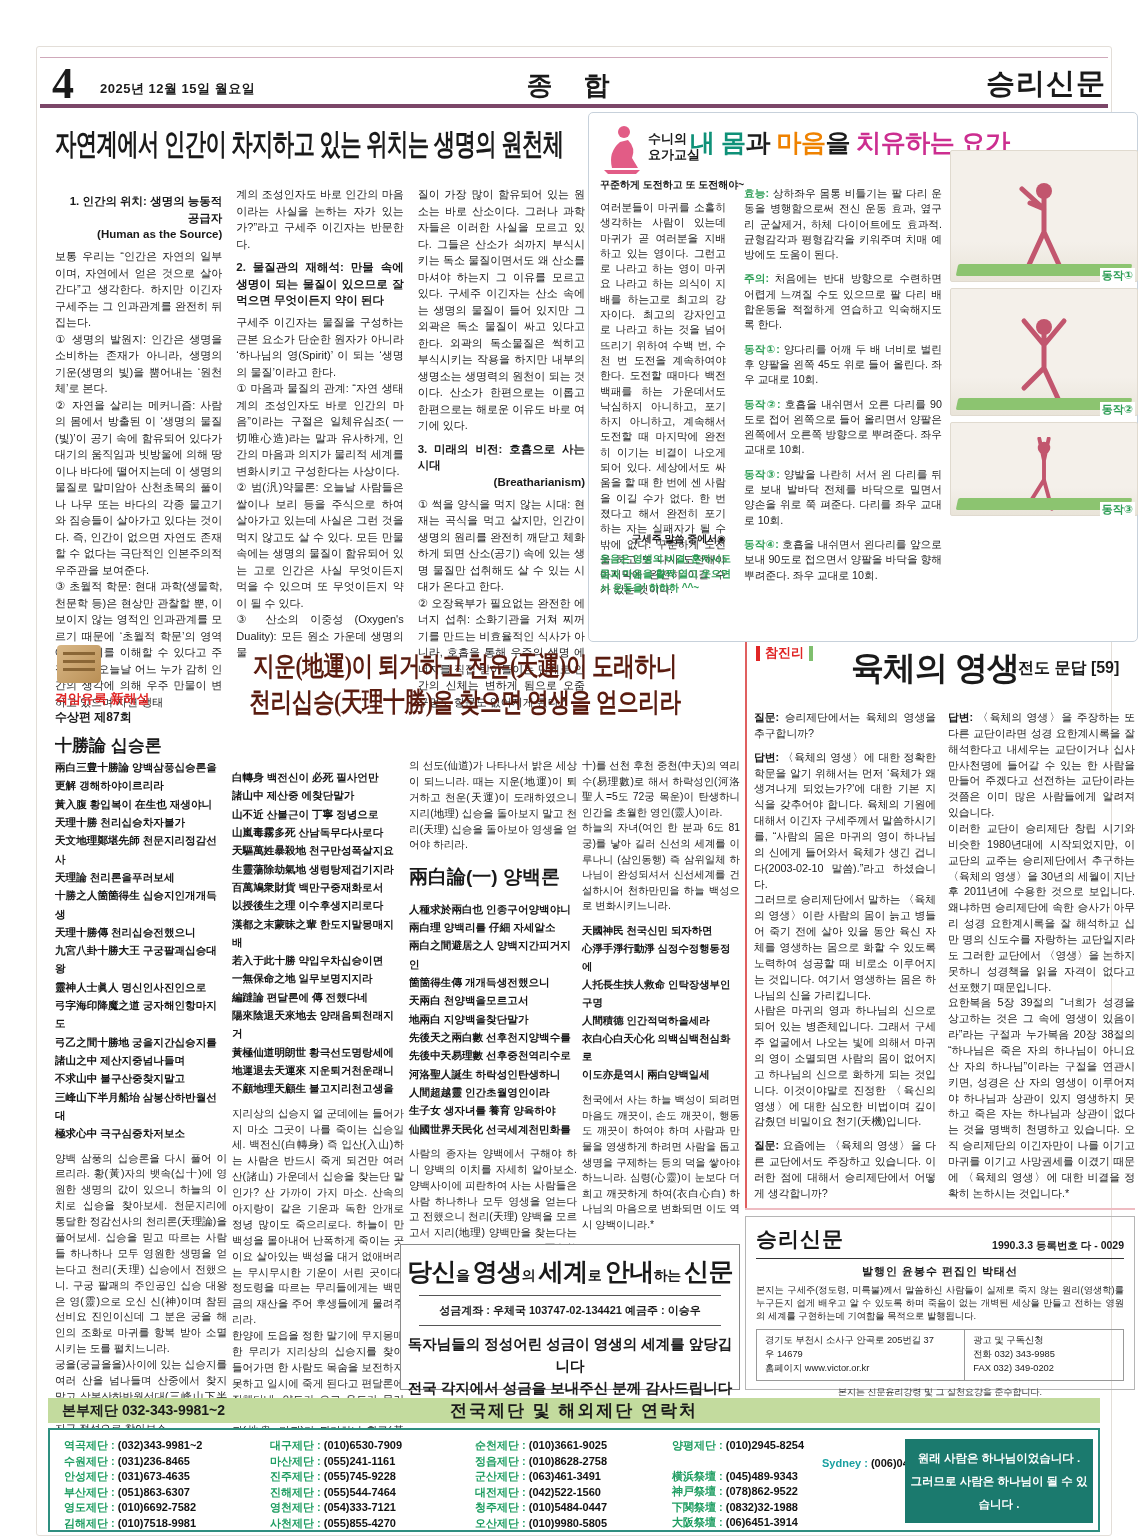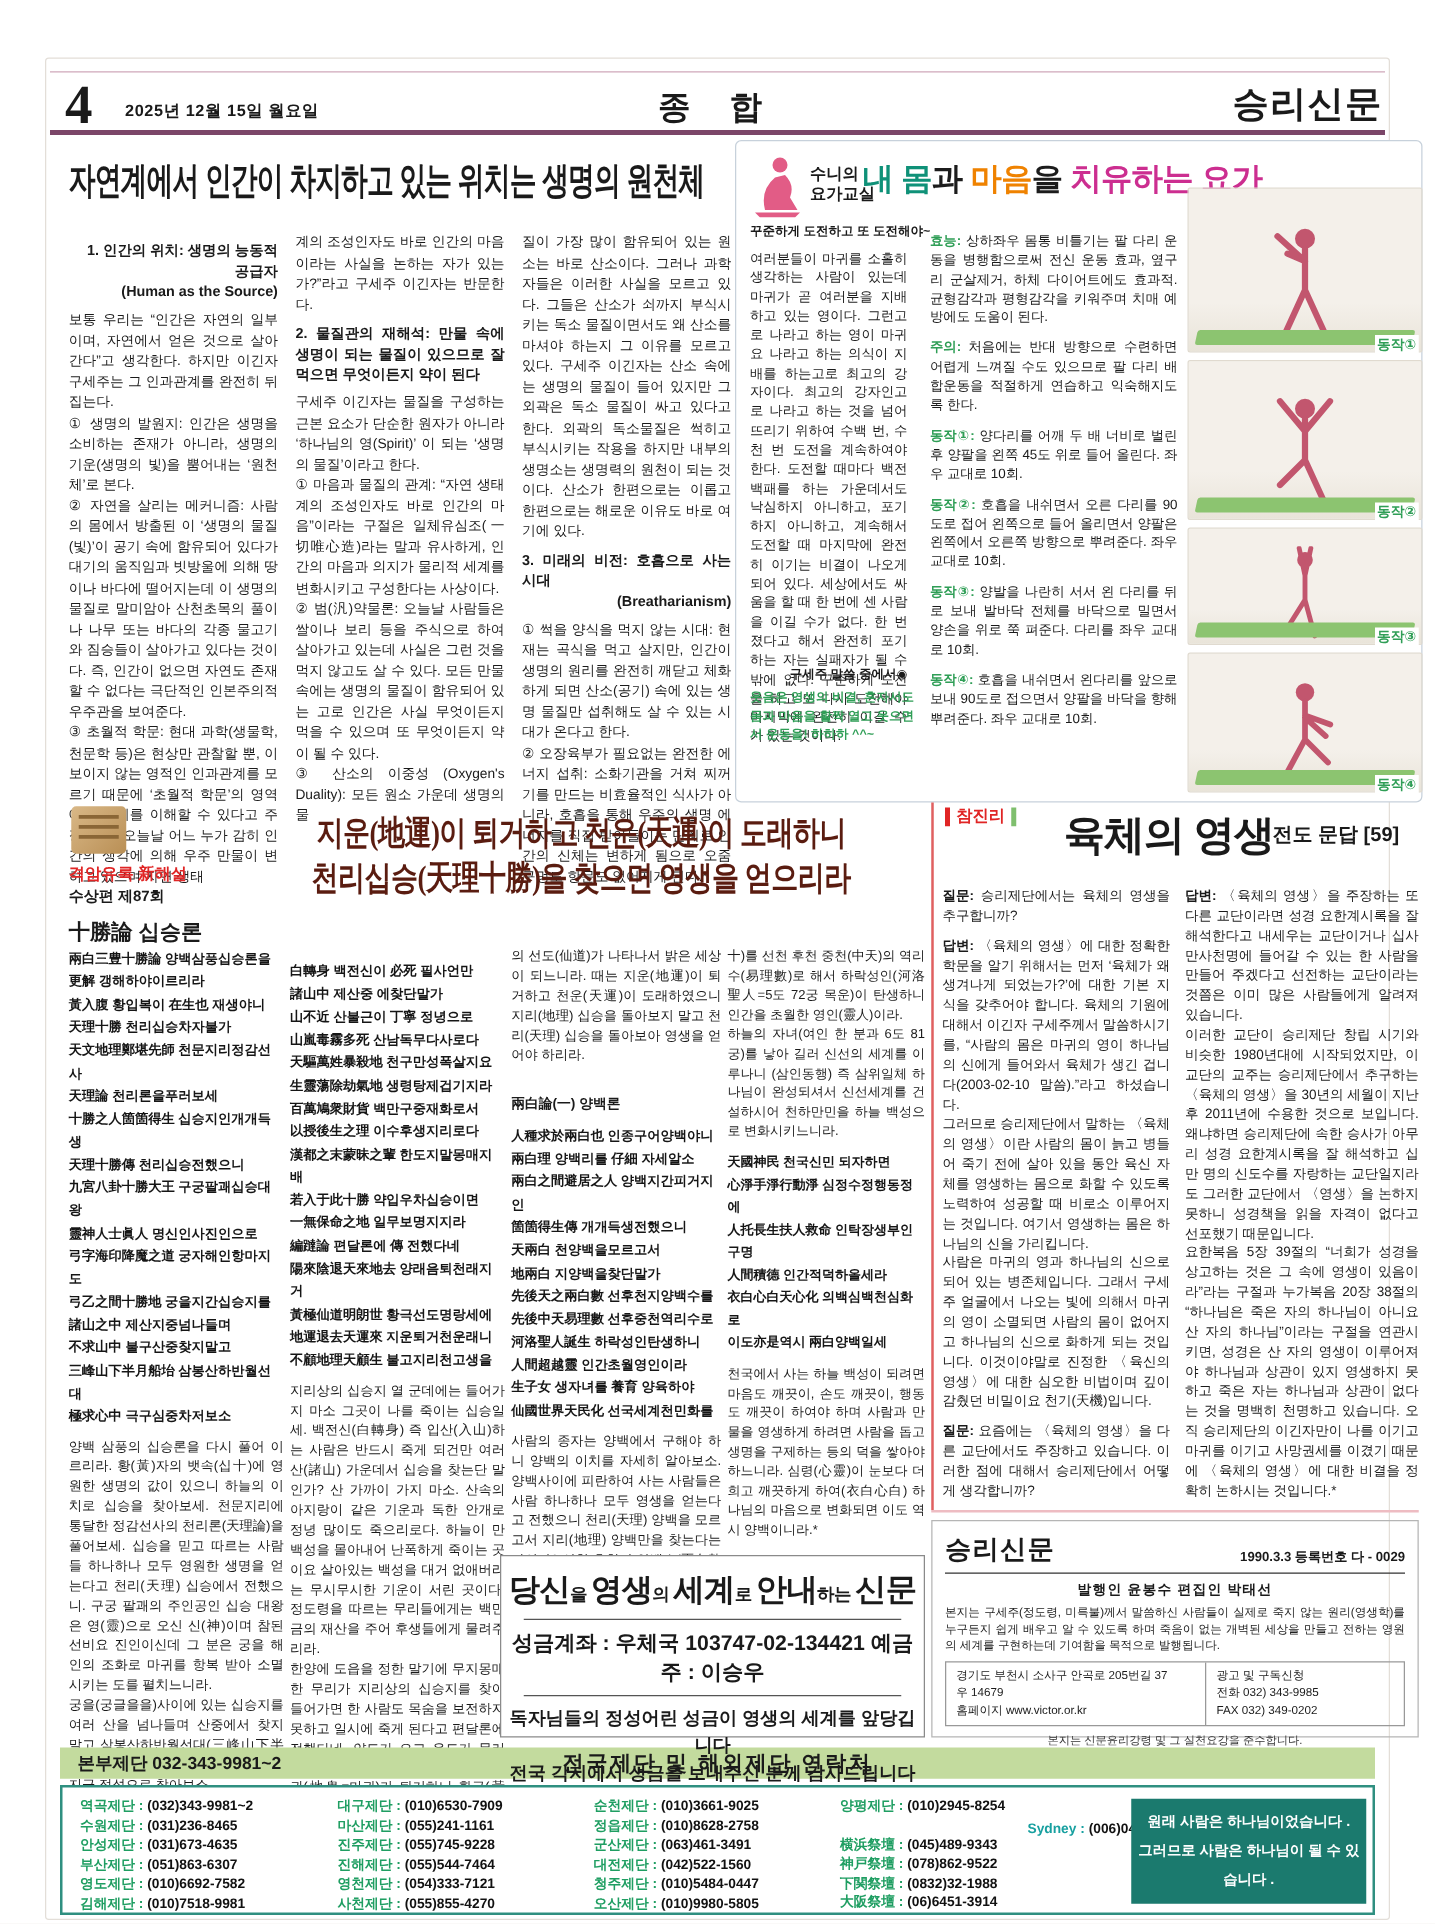--- a/index.html
+++ b/index.html
@@ -56,31 +56,31 @@
   .ghead{left:121px;top:648px;width:688px;text-align:center;transform:scaleX(.8);transform-origin:50% 0;
          font-family:"Liberation Serif","DejaVu Serif",serif;font-weight:700;font-size:27px;line-height:1.35;
          color:#5a1c10;letter-spacing:-.5px;}
   .gk{font-size:10.6px;line-height:1.5;}
   .gk .verse{font-weight:600;line-height:1.73;color:#151515;}
   .gc1{left:55px;top:758px;width:172px;}
   .gc2{left:232px;top:768px;width:172px;}
   .gc3{left:409px;top:758px;width:168px;}
   .gc4{left:582px;top:758px;width:158px;font-size:10.4px;}
   .gk p{margin:8px 0 0;}
-  .g3sub{font-size:11px;font-weight:800;margin:22px 0 8px;}
+  .g3sub{font-size:19px;font-weight:800;margin:10px 0 8px;}
   .gauthor{text-align:right;margin-top:10px;font-size:10.5px;line-height:1.55;}
   .gauthor .nm{font-weight:800;}
 
   
   .dbox{left:400px;top:1244px;width:340px;height:146px;background:#fff;border:1px solid #8a8a8a;z-index:5;
         text-align:center;padding-top:10px;box-sizing:border-box;}
   .dtitle{font-weight:800;letter-spacing:-.5px;}
   .dtitle .bg{font-size:25px;} .dtitle .sm{font-size:14px;}
   .dline{height:1px;background:#555;margin:7px 18px;}
-  .daccount{font-size:17px;font-weight:700;}
+  .daccount{font-size:11px;font-weight:700;}
   .dmsg{font-size:14.5px;font-weight:800;line-height:1.5;margin-top:8px;}
 
   
   .jdiv{left:745px;top:642px;width:2px;height:566px;background:#e06060;}
   .jtag{left:756px;top:644px;font-size:13px;font-weight:800;color:#e02525;display:flex;align-items:center;gap:5px;}
   .jtag .rb{display:inline-block;width:4px;height:15px;background:#e02525;}
   .jtag .gb{display:inline-block;width:4px;height:15px;background:#7fbf6e;}
   .jtitle{left:830px;top:646px;width:210px;text-align:center;font-size:33px;font-weight:800;letter-spacing:-1px;}
   .jsub{left:1018px;top:658px;font-size:16px;font-weight:800;}
   .qa{font-size:10.8px;line-height:1.47;}
@@ -208,28 +208,20 @@
       </svg>
       <span class="plabel">동작②</span>
     </div>
     <div class="photo" style="height:92px">
       <div class="mat"></div>
       <svg width="60" height="78" viewBox="0 0 60 100" stroke="#c2566e" stroke-width="5" fill="none" stroke-linecap="round">
         <circle cx="30" cy="14" r="8" fill="#c2566e" stroke="none"></circle>
         <path d="M30 22 L30 55 M30 30 L24 2 M30 30 L36 2 M30 55 L8 90 M30 55 L40 92"></path>
       </svg>
       <span class="plabel">동작③</span>
-    </div>
-    <div class="photo" style="height:110px">
-      <div class="mat"></div>
-      <svg width="60" height="92" viewBox="0 0 60 100" stroke="#c2566e" stroke-width="5" fill="none" stroke-linecap="round">
-        <circle cx="30" cy="14" r="8" fill="#c2566e" stroke="none"></circle>
-        <path d="M30 22 L30 55 M30 34 L52 42 M30 36 L48 52 M30 55 L10 92 M30 55 L50 75"></path>
-      </svg>
-      <span class="plabel">동작④</span>
     </div>
   </div>
 
   <div class="abs scroll-ic"></div>
   <div class="abs gtag">격암유록 新해설</div>
   <div class="abs gedition">수상편 제87회</div>
   <div class="abs gsec">十勝論 십승론</div>
   <div class="abs ghead">
     <div>지운(地運)이 퇴거하고 천운(天運)이 도래하니</div>
     <div>천리십승(天理十勝)을 찾으면 영생을 얻으리라</div>

